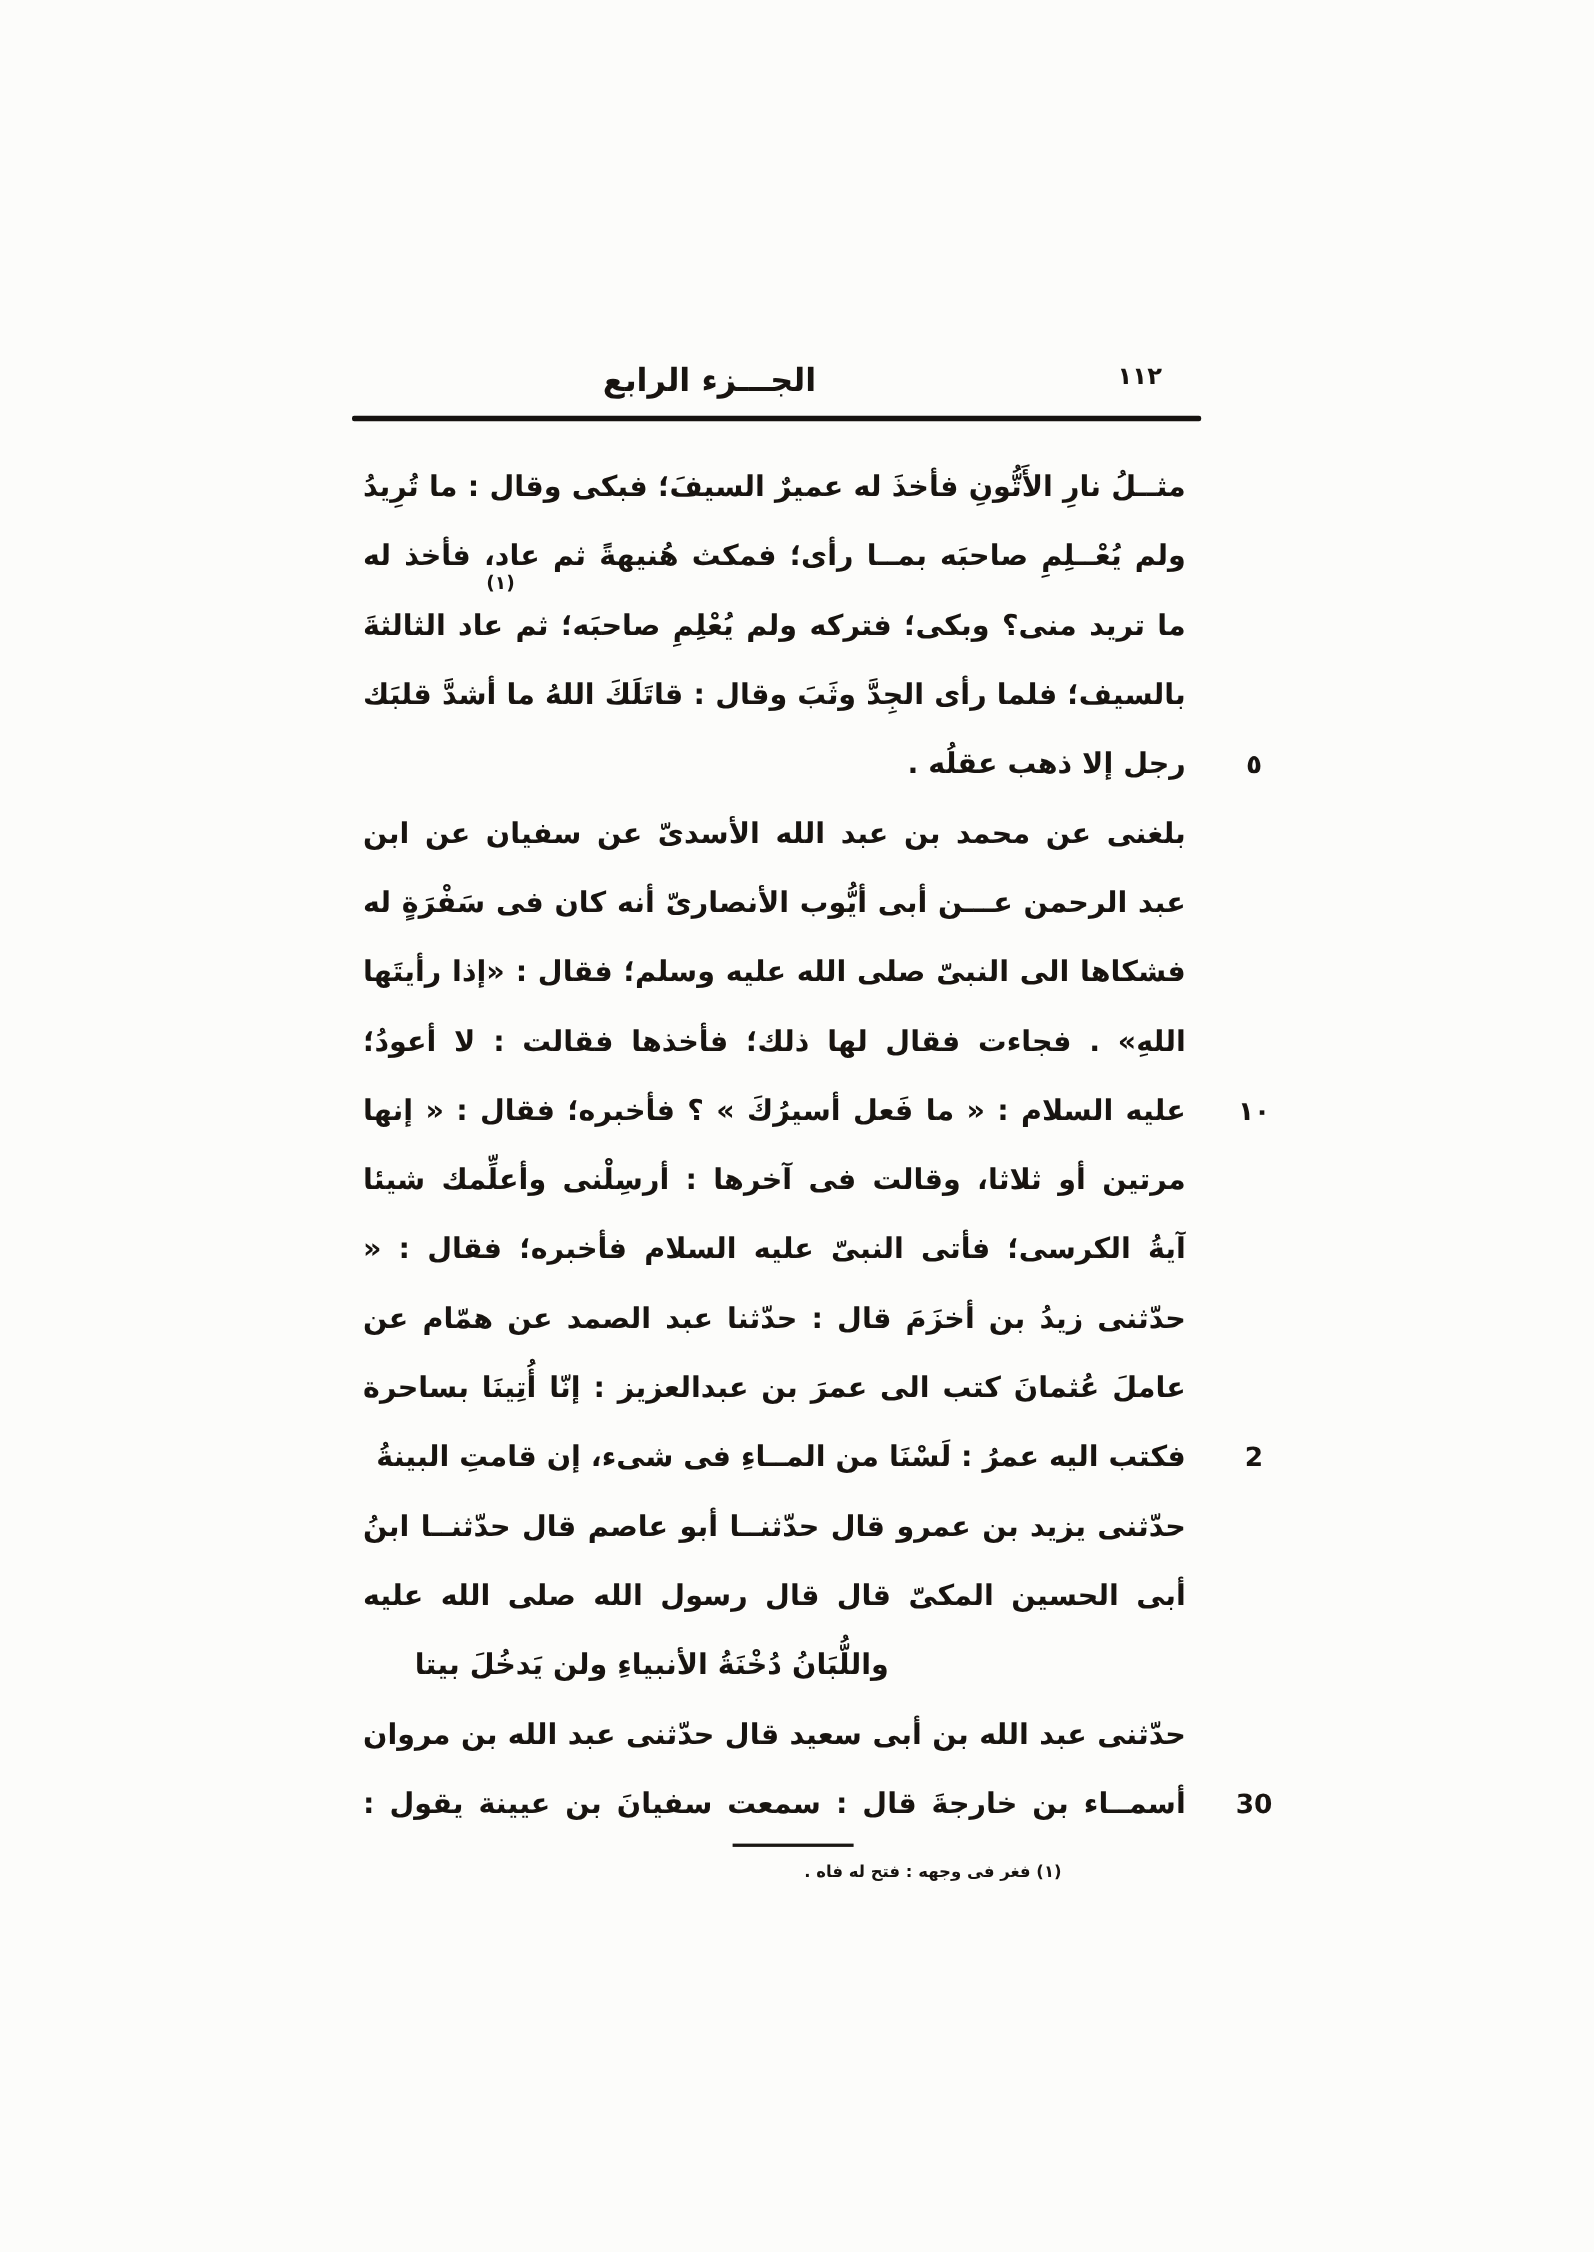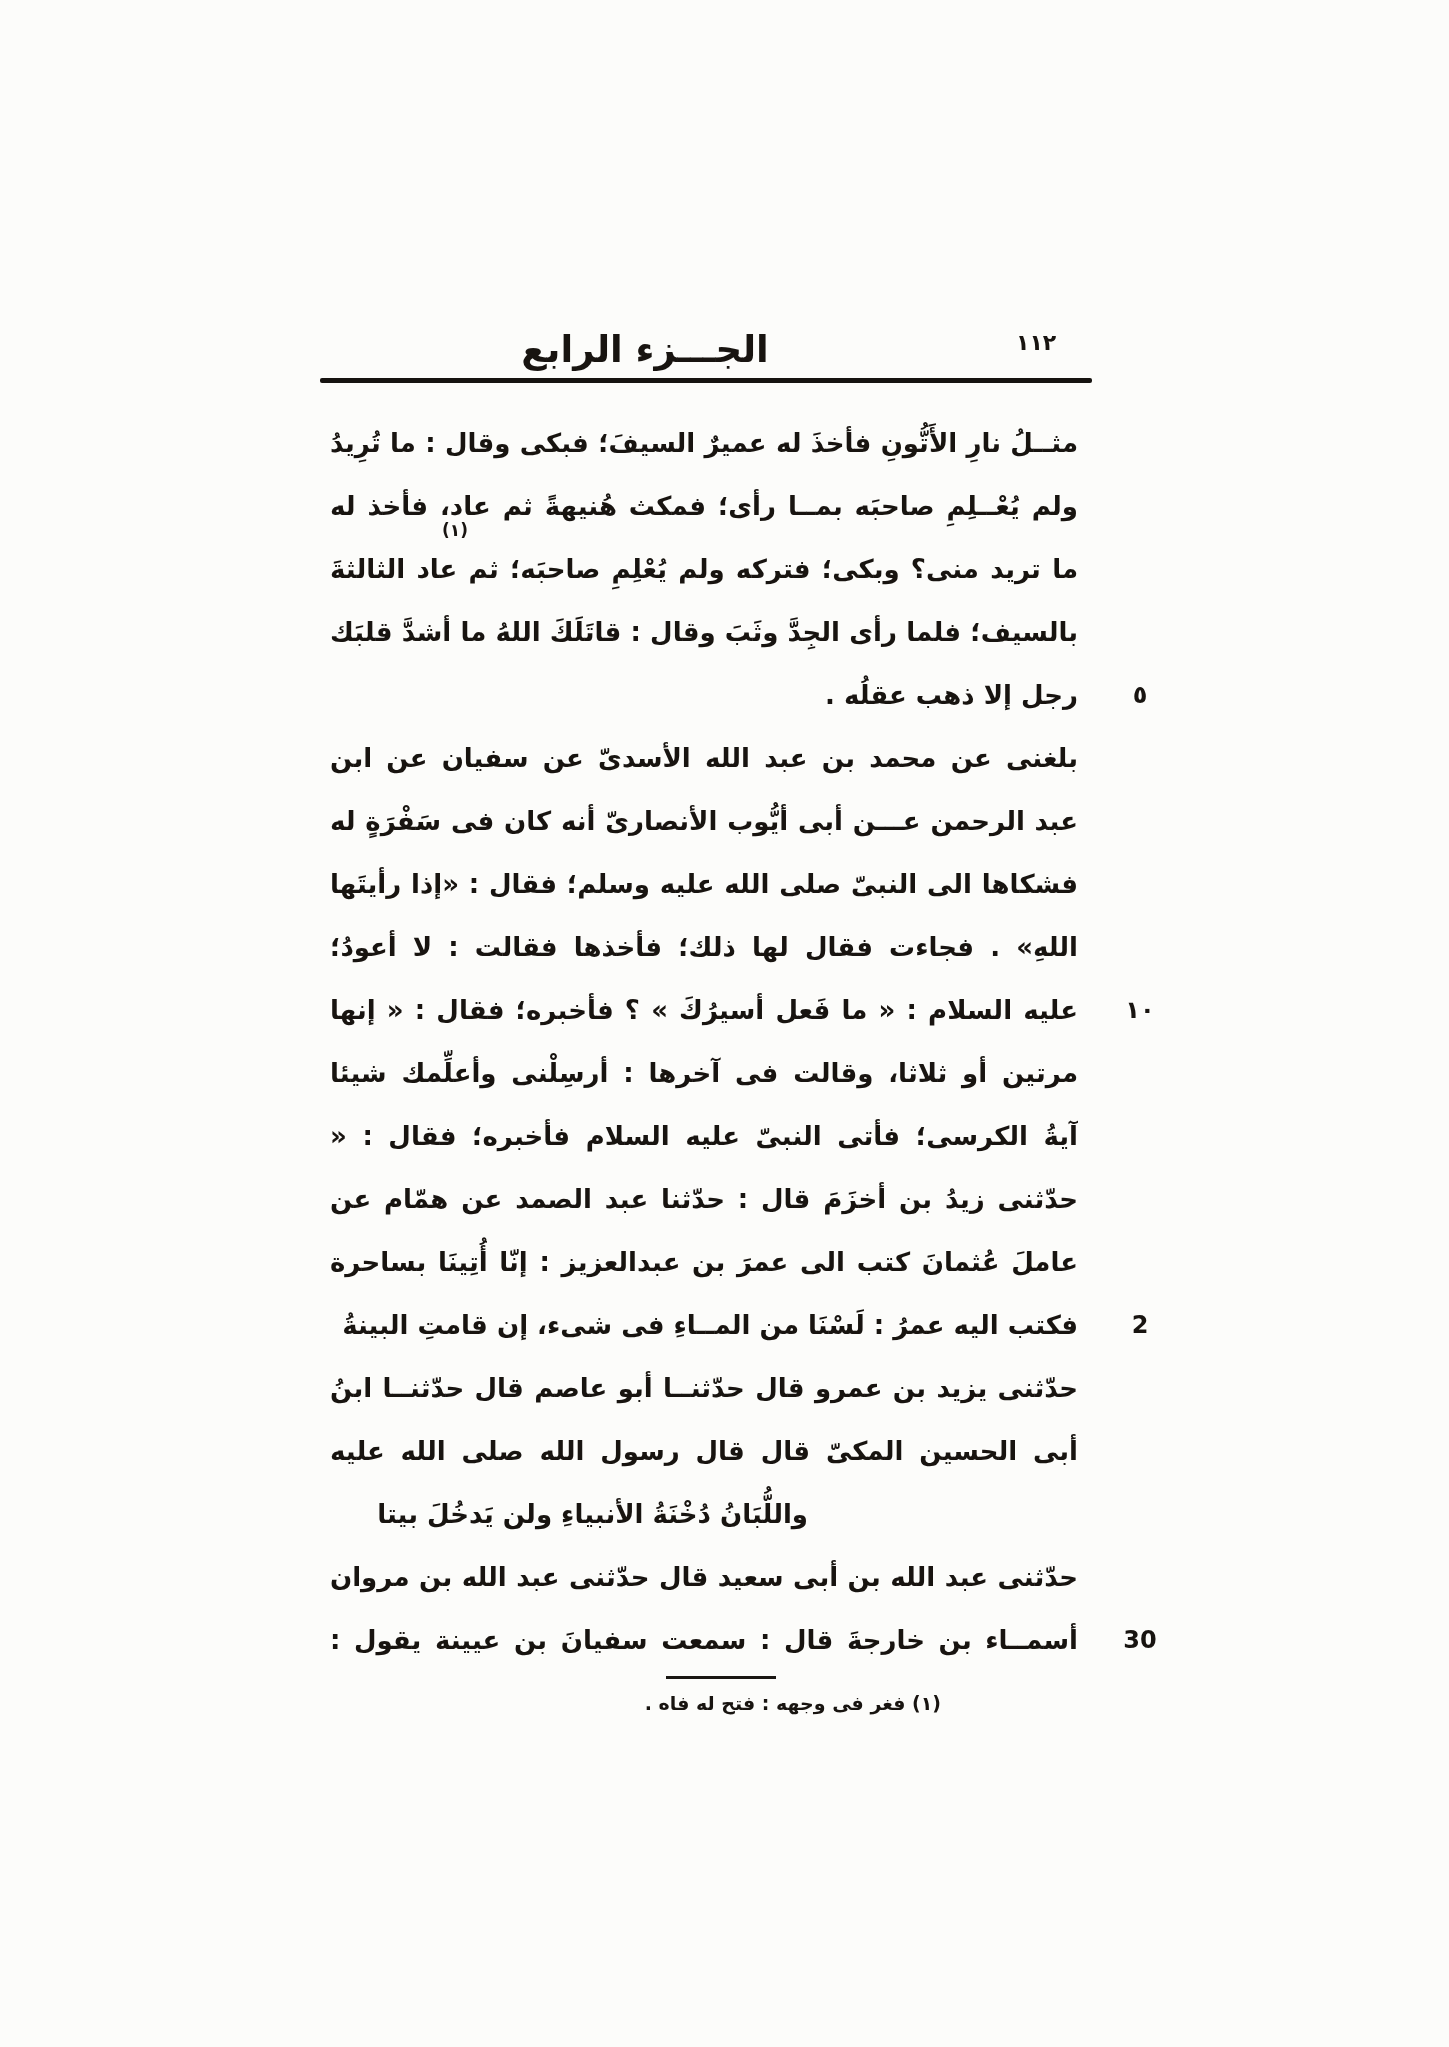--- a/index.html
+++ b/index.html
@@ -13,21 +13,21 @@
     background: #fcfcfa;
     font-family: "DejaVu Sans", sans-serif;
     color: #181410;
     overflow: hidden;
   }
   .page-title {
     position: absolute;
     top: 328px;
     left: 645px;
     transform: translateX(-50%);
-    font-size: 37px;
+    font-size: 29px;
     font-weight: bold;
     white-space: nowrap;
     direction: rtl;
   }
   .page-number {
     position: absolute;
     top: 330px;
     left: 1016px;
     font-size: 22px;
     font-weight: bold;
@@ -94,23 +94,23 @@
     position: absolute;
     top: 1676px;
     left: 666px;
     width: 110px;
     height: 3px;
     background: #1a1713;
   }
   .footnote-text {
     position: absolute;
     top: 1692px;
-    right: 508px;
+    right: 484px;
     direction: rtl;
-    font-size: 19px;
+    font-size: 15px;
     font-weight: bold;
     white-space: nowrap;
   }
 </style>
 </head>
 <body>
 
 <div class="page-title">الجـــزء الرابع</div>
 <div class="page-number">١١٢</div>
 <div class="header-rule"></div>

